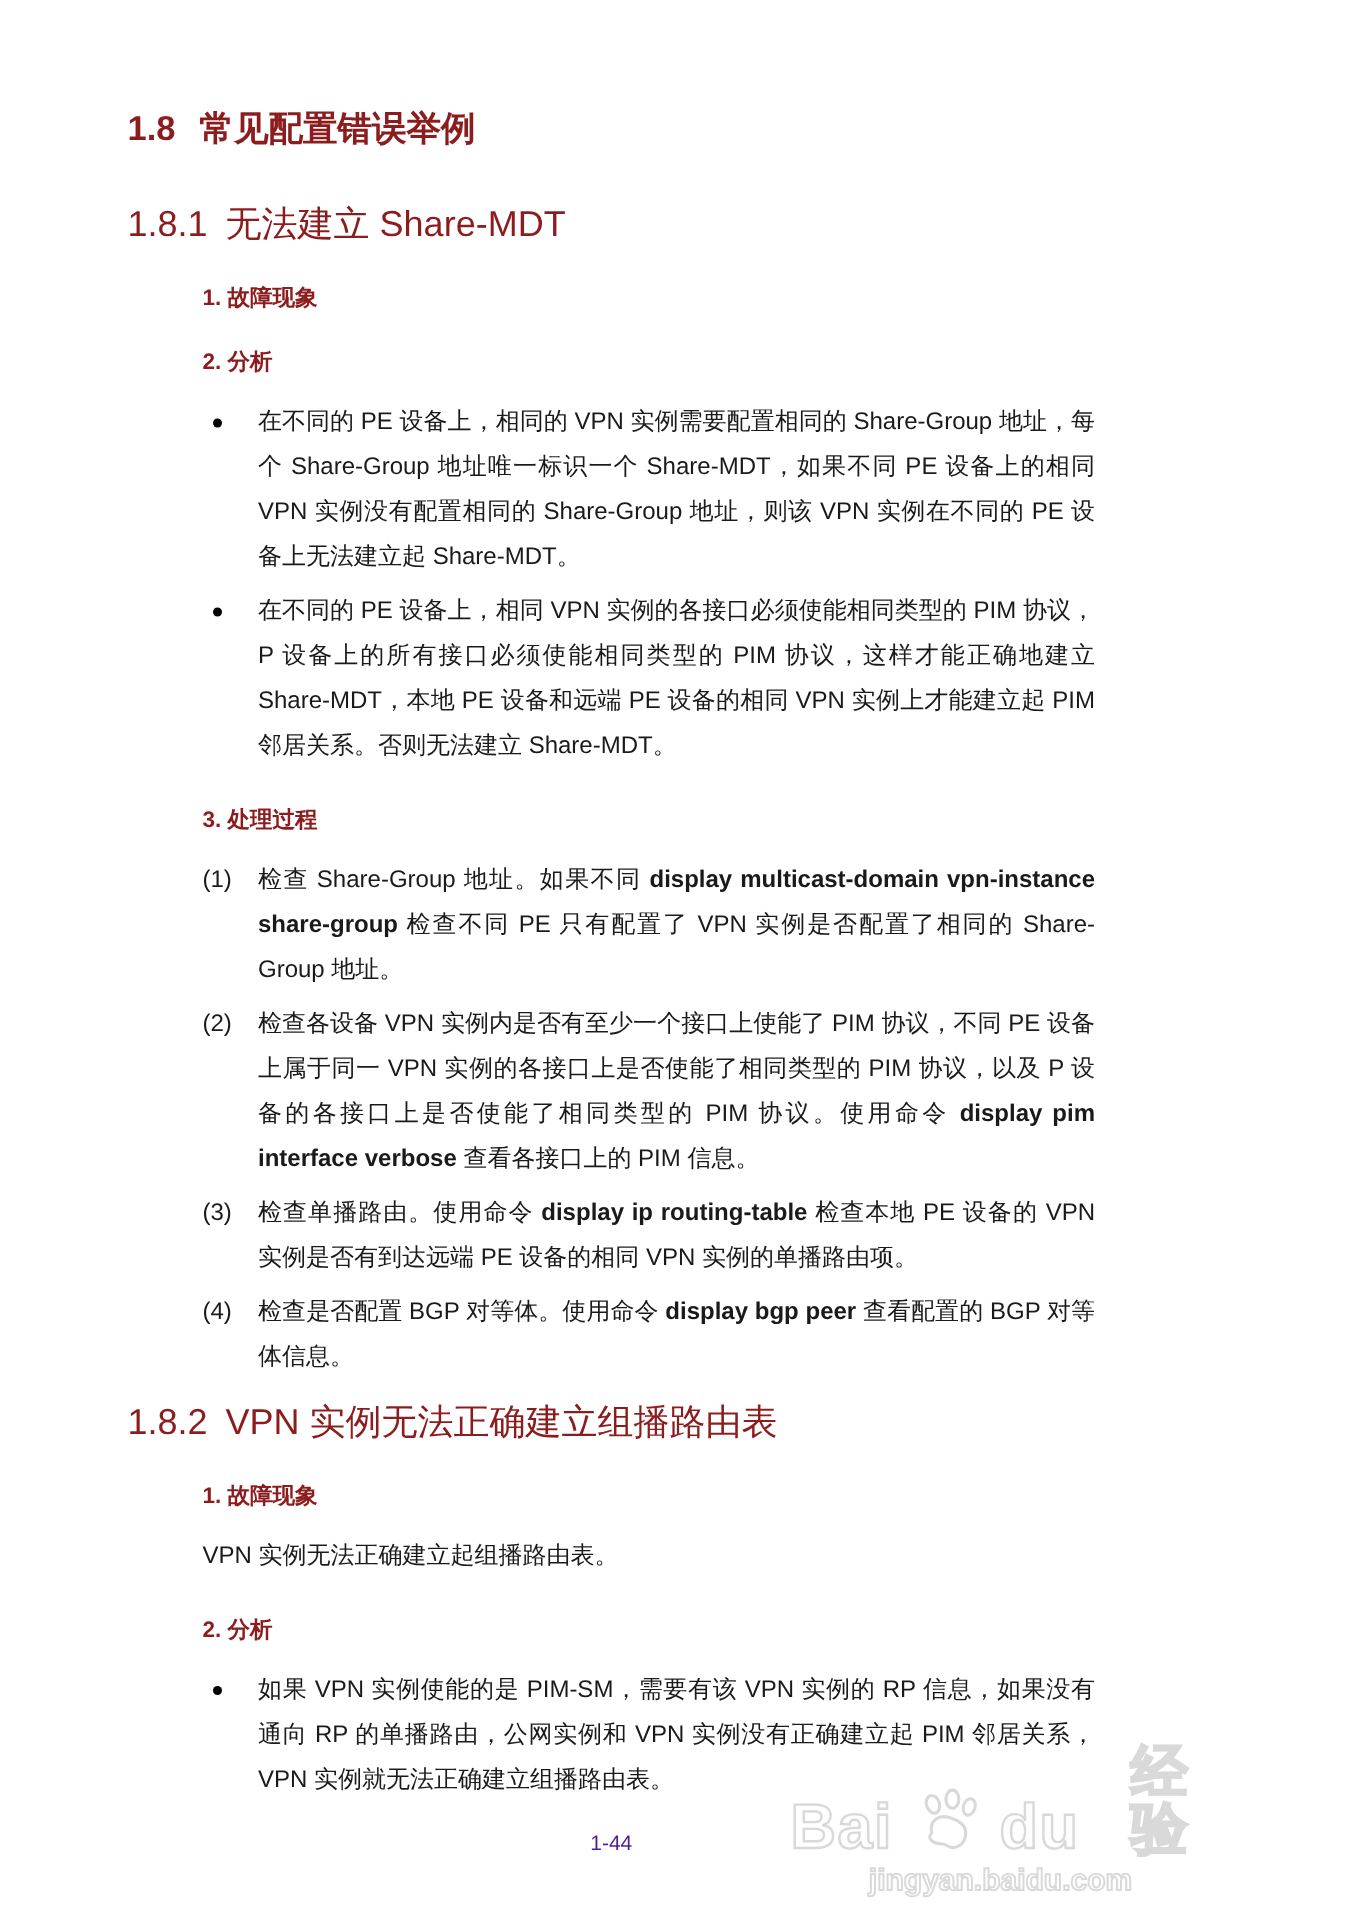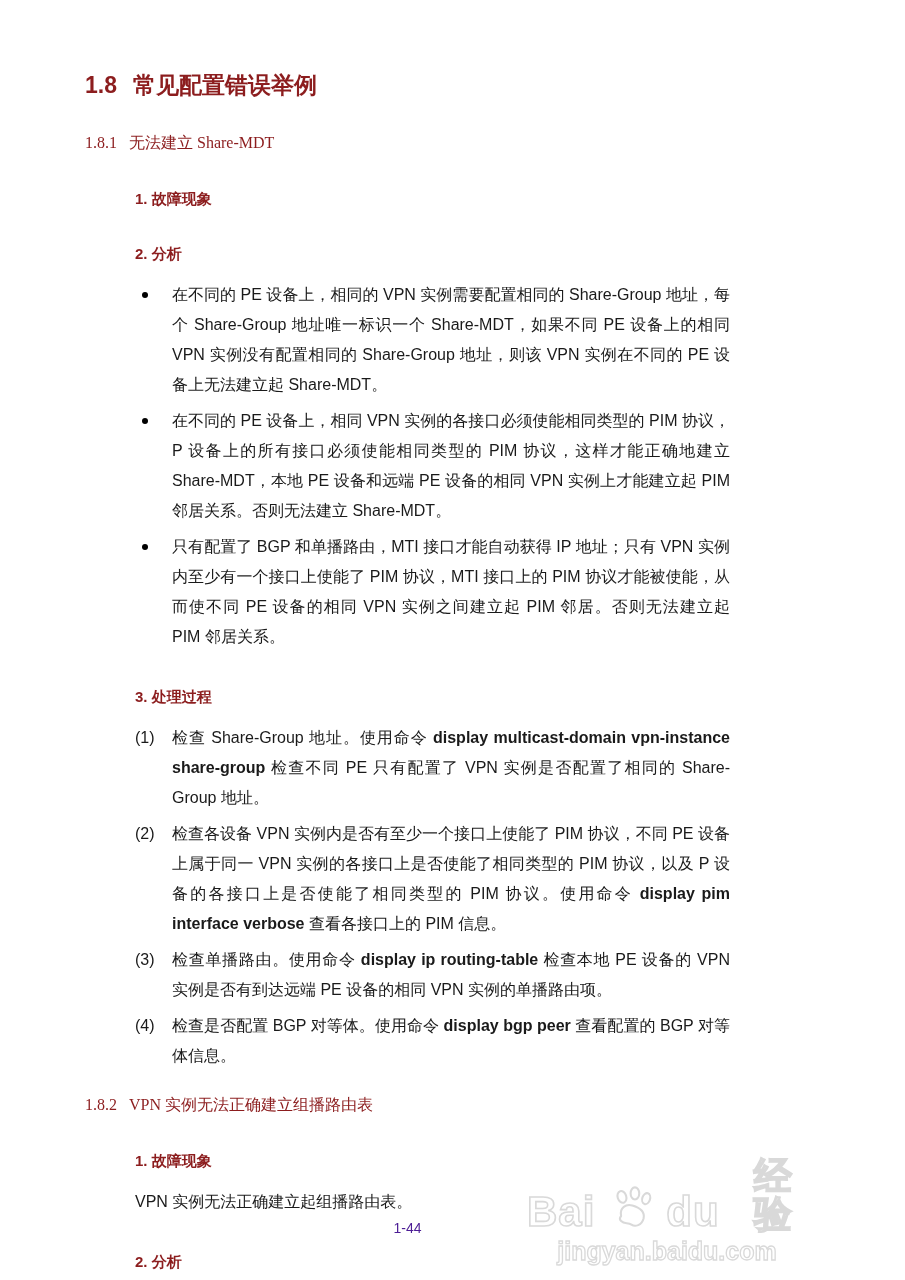--- a/index.html
+++ b/index.html
@@ -9,24 +9,24 @@
   }
   html,body{margin:0;padding:0;background:#fff;}
   body{width:905px;height:1280px;}
   .page{
     position:relative;width:815px;height:1280px;background:#fff;
     box-sizing:border-box;padding:70px 85px 0 85px;overflow:hidden;
     font-family:"Liberation Sans","DejaVu Sans",sans-serif;color:var(--body);
   }
   .h1{font-size:23px;font-weight:bold;color:var(--red);margin:0 0 32px 0;}
   .h1 .num{margin-right:16px;}
-  .h2{font-size:16px;font-weight:normal;color:var(--red);margin:24px 0 16px 0;font-family:Liberation Serif, serif;}
+  .h2{font-size:24px;font-weight:normal;color:var(--red);margin:12px 0 16px 0;}
   .h2 .num{margin-right:12px;}
   .indent{margin-left:50px;}
-  .h4{font-size:15px;font-weight:bold;color:var(--red);margin:36px 0 16px 0;}
+  .h4{font-size:15px;font-weight:bold;color:var(--red);margin:24px 0 16px 0;}
   .body-p{font-size:16px;line-height:30px;margin:0 0 10px 0;text-align:justify;}
   .bullet{display:flex;margin:0 0 6px 0;}
   .bullet .dot-col{width:37px;flex:none;padding-left:7px;box-sizing:border-box;}
   .dot{width:6px;height:6px;background:#000;border-radius:50%;margin-top:12px;}
   .bullet .txt{flex:1;font-size:16px;line-height:30px;text-align:justify;}
   .step{display:flex;margin:0 0 6px 0;}
   .step .no{width:37px;flex:none;font-size:16px;line-height:30px;}
   .step .txt{flex:1;font-size:16px;line-height:30px;text-align:justify;}
   .step b{font-weight:bold;}
   .footer{
@@ -39,21 +39,21 @@
   }
   .wm-row{display:flex;align-items:flex-end;justify-content:flex-start;gap:16px;}
   .wm-latin,.wm-cn{
     font-size:42px;font-weight:bold;letter-spacing:1px;
     color:#fff;-webkit-text-stroke:1.6px var(--wm);text-stroke:1.6px var(--wm);
     line-height:1;
   }
   .wm-cn{font-size:38px;margin-left:4px;}
   .wm-paw{margin:0 -4px -2px -2px;}
   .wm-url{
-    font-size:25px;font-weight:bold;margin-top:4px;
+    font-size:20px;font-weight:bold;margin-top:4px;
     color:#fff;-webkit-text-stroke:1.3px var(--wm);text-stroke:1.3px var(--wm);
   }
 </style>
 </head>
 <body>
 
 <div class="page">
 
   <div class="h1"><span class="num">1.8</span><span>常见配置错误举例</span></div>
 
@@ -69,32 +69,26 @@
           <div class="dot"></div>
         </div>
       <div class="txt">在不同的 PE 设备上，相同的 VPN 实例需要配置相同的 Share-Group 地址，每个 Share-Group 地址唯一标识一个 Share-MDT，如果不同 PE 设备上的相同 VPN 实例没有配置相同的 Share-Group 地址，则该 VPN 实例在不同的 PE 设备上无法建立起 Share-MDT。</div>
     </div>
     <div class="bullet">
       <div class="dot-col">
           <div class="dot"></div>
         </div>
       <div class="txt">在不同的 PE 设备上，相同 VPN 实例的各接口必须使能相同类型的 PIM 协议，P 设备上的所有接口必须使能相同类型的 PIM 协议，这样才能正确地建立 Share-MDT，本地 PE 设备和远端 PE 设备的相同 VPN 实例上才能建立起 PIM 邻居关系。否则无法建立 Share-MDT。</div>
     </div>
-    <div class="bullet">
-      <div class="dot-col">
-          <div class="dot"></div>
-        </div>
-      <div class="txt">只有配置了 BGP 和单播路由，MTI 接口才能自动获得 IP 地址；只有 VPN 实例内至少有一个接口上使能了 PIM 协议，MTI 接口上的 PIM 协议才能被使能，从而使不同 PE 设备的相同 VPN 实例之间建立起 PIM 邻居。否则无法建立起 PIM 邻居关系。</div>
-    </div>
 
     <div class="h4">3. 处理过程</div>
 
     <div class="step">
       <div class="no">(1)</div>
-      <div class="txt"><span>检查 Share-Group 地址。使用命令 </span><b>display multicast-domain vpn-instance share-group</b><span> 检查不同 PE 只有配置了 VPN 实例是否配置了相同的 Share-Group 地址。</span></div>
+      <div class="txt"><span>检查 Share-Group 地址。如果不同 </span><b>display multicast-domain vpn-instance share-group</b><span> 检查不同 PE 只有配置了 VPN 实例是否配置了相同的 Share-Group 地址。</span></div>
     </div>
     <div class="step">
       <div class="no">(2)</div>
       <div class="txt"><span>检查各设备 VPN 实例内是否有至少一个接口上使能了 PIM 协议，不同 PE 设备上属于同一 VPN 实例的各接口上是否使能了相同类型的 PIM 协议，以及 P 设备的各接口上是否使能了相同类型的 PIM 协议。使用命令 </span><b>display pim interface verbose</b><span> 查看各接口上的 PIM 信息。</span></div>
     </div>
     <div class="step">
       <div class="no">(3)</div>
       <div class="txt"><span>检查单播路由。使用命令 </span><b>display ip routing-table</b><span> 检查本地 PE 设备的 VPN 实例是否有到达远端 PE 设备的相同 VPN 实例的单播路由项。</span></div>
     </div>
     <div class="step">

